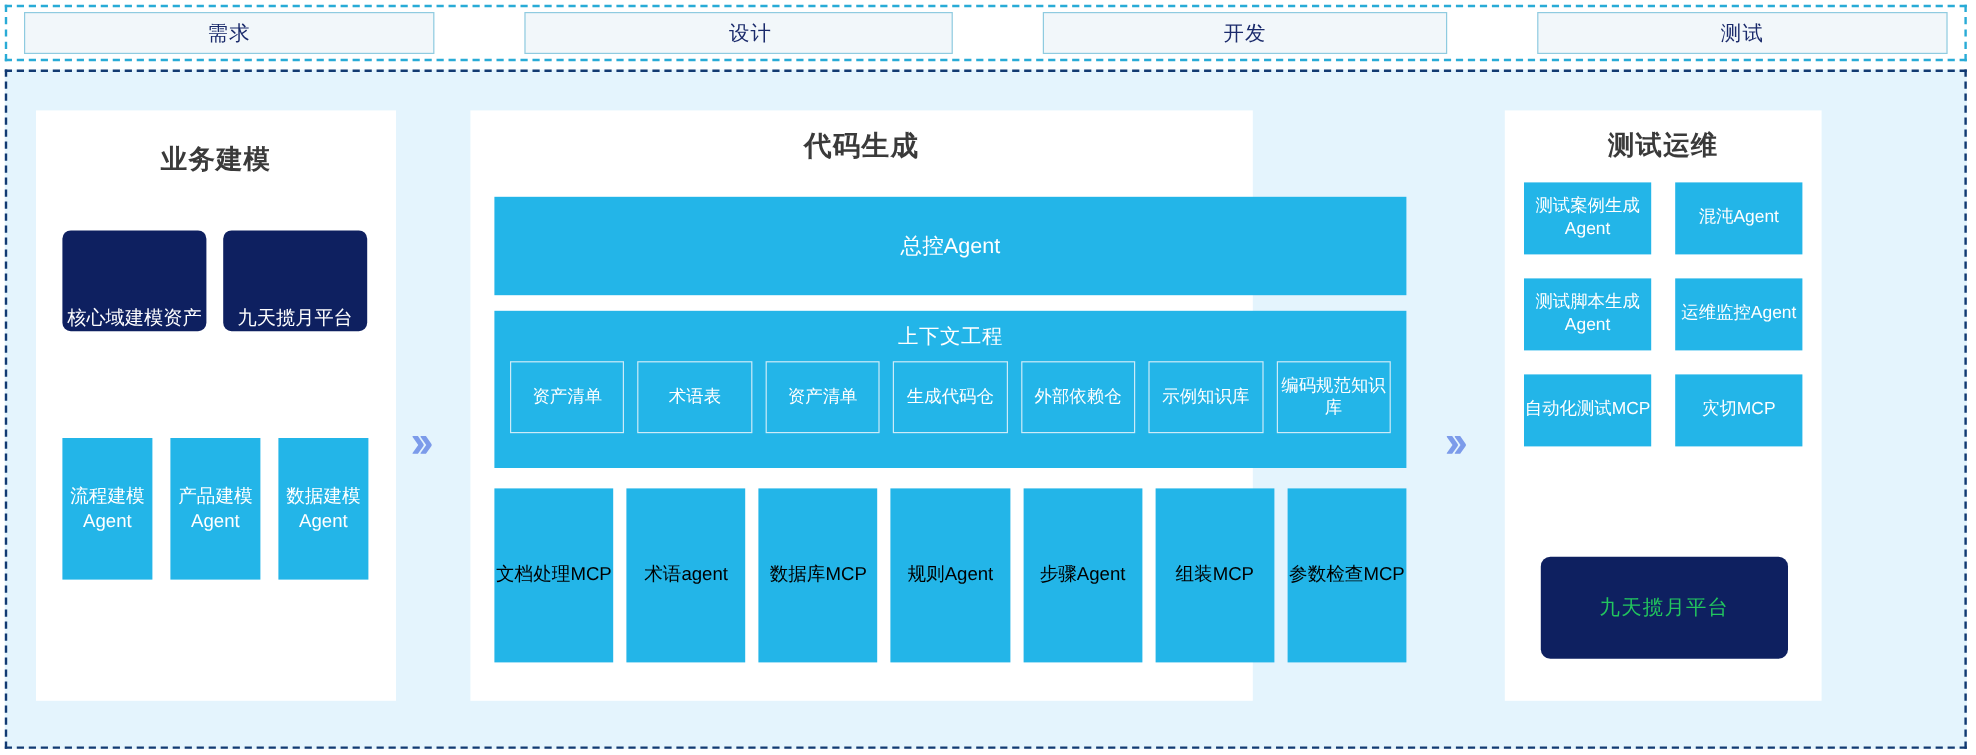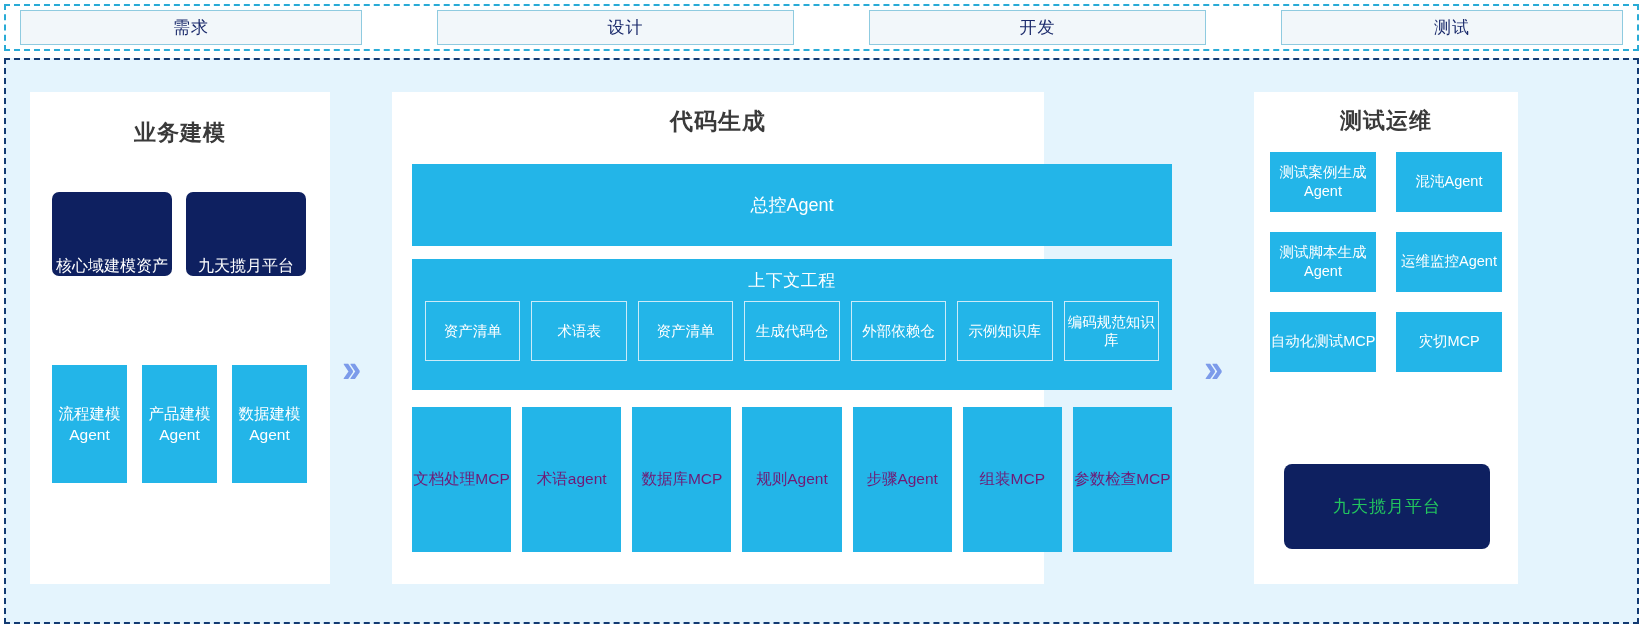--- a/index.html
+++ b/index.html
@@ -203,21 +203,21 @@
     left: 20px;
     top: 315px;
     width: 760px;
     display: flex;
     gap: 11px;
   }
   .tool-box {
     flex: 1;
     height: 145px;
     background: #23B5E8;
-    color: #701a75;
+    color: #000000;
     font-size: 15.5px;
     line-height: 1.35;
     display: flex;
     align-items: center;
     justify-content: center;
     text-align: center;
   }
 
   
   .panel-right {

